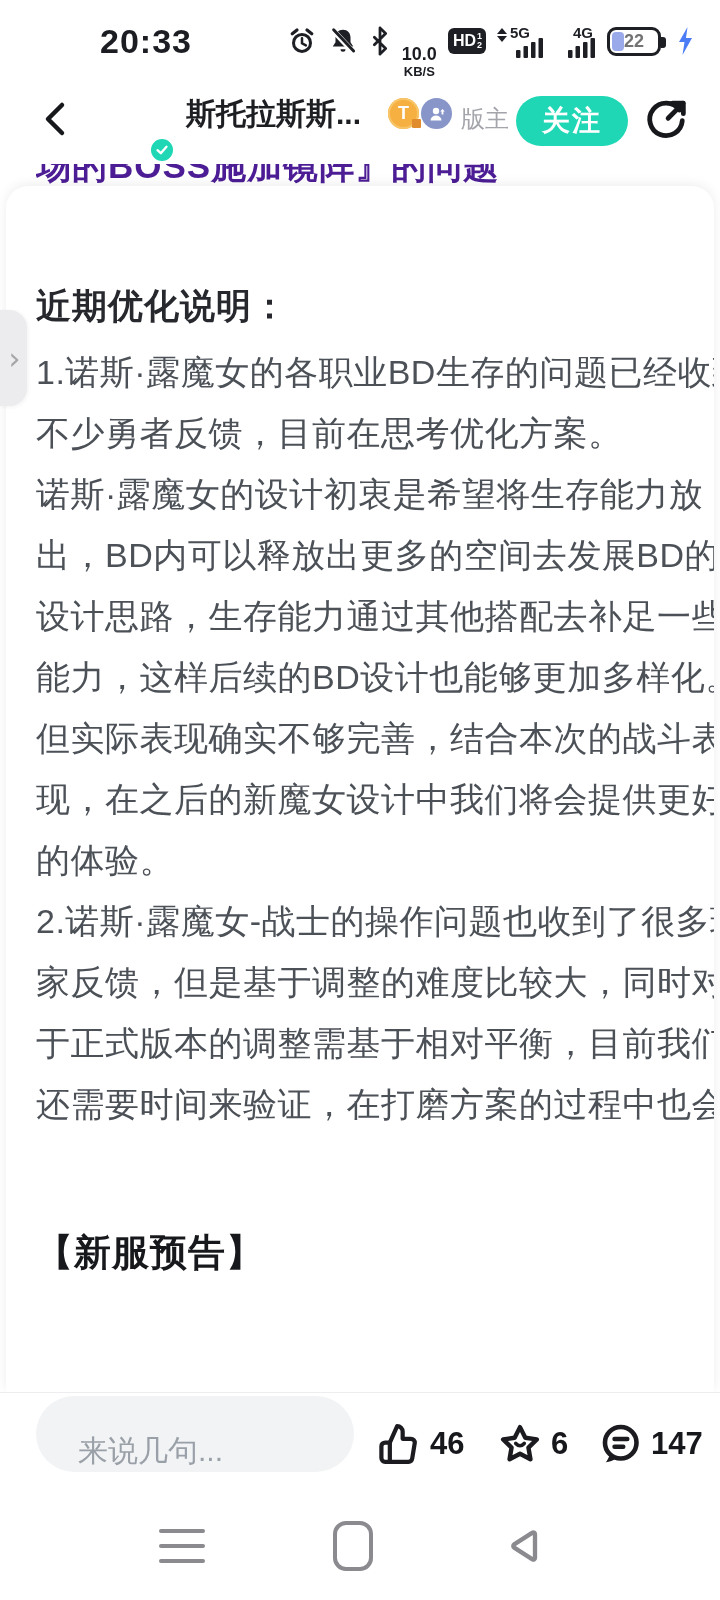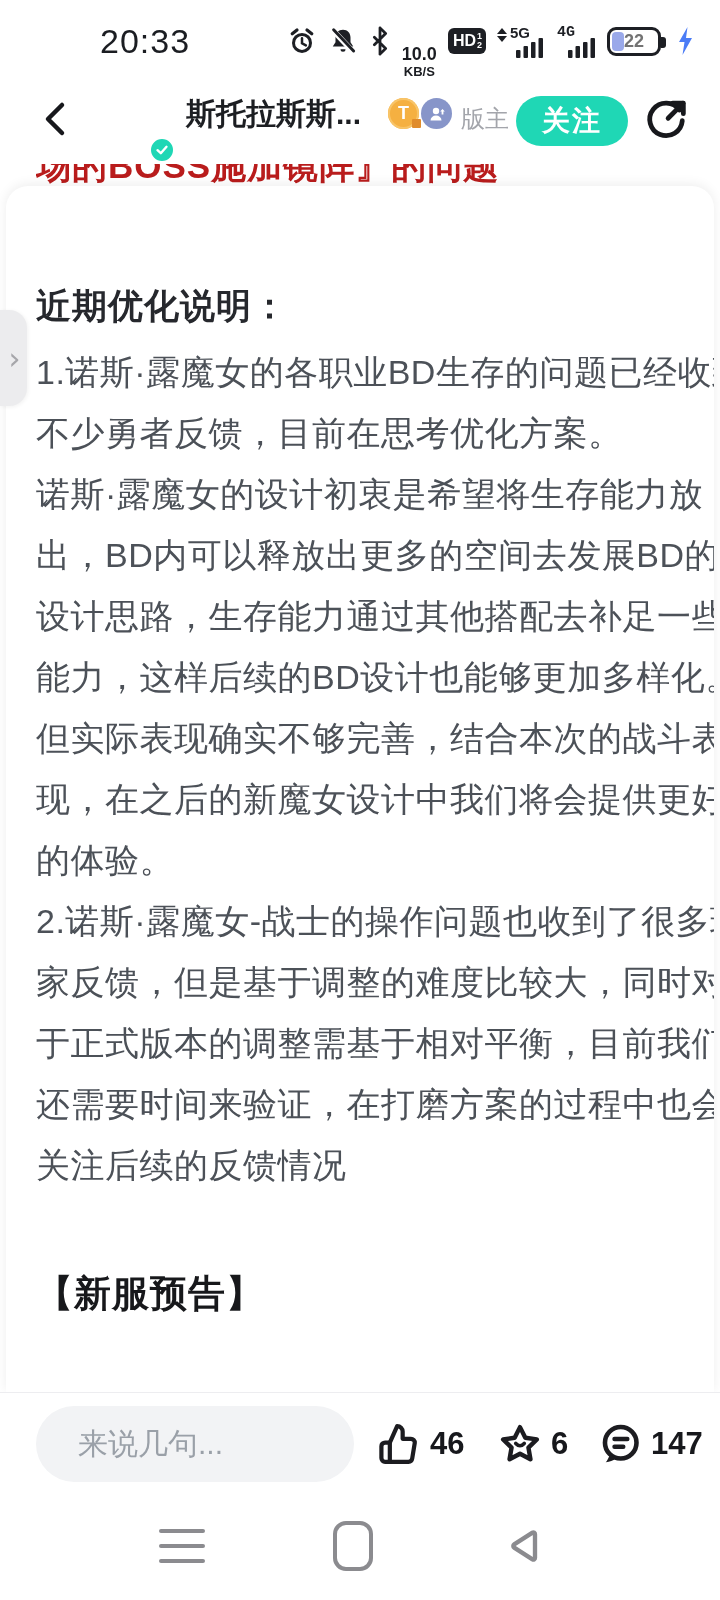--- a/index.html
+++ b/index.html
@@ -7,34 +7,34 @@
     --text-grey:#9a9da5; --pill-bg:#f2f3f5; --nav-grey:#8b8b8f; --handle-bg:#ececee;
     --battery-fill:#9aa9ea; --charge-blue:#4b7cf6; --coin-gold:#f5b041; --coin-fold:#e08c2c;
     --mod-blue:#8795c9;
   }
   *{margin:0;padding:0;box-sizing:border-box;}
   html,body{width:720px;height:1600px;}
   body{font-family:"Liberation Sans","DejaVu Sans",sans-serif;background:#fff;position:relative;overflow:hidden;color:var(--text-dark);}
 
   
   .status-bar{position:absolute;top:0;left:0;right:0;height:76px;display:flex;align-items:center;justify-content:space-between;padding:6px 26px 0 100px;background:#fff;z-index:30;}
-  .sb-time{font-size:34px;font-weight:400;letter-spacing:1px;color:var(--text-dark);}
+  .sb-time{font-size:34px;font-weight:700;letter-spacing:1px;color:var(--text-dark);}
   .sb-right{display:flex;align-items:center;gap:11px;}
   .sb-ico{display:block;}
   .sb-speed{display:flex;flex-direction:column;align-items:center;line-height:1;margin-top:40px;}
   .sb-speed .v{font-size:18px;font-weight:700;}
   .sb-speed .u{font-size:13px;font-weight:600;margin-top:2px;}
   .hd-badge{background:var(--icon-dark);color:#fff;border-radius:6px;height:26px;display:flex;align-items:center;padding:0 4px 0 5px;}
   .hd-badge .hd{font-size:16px;font-weight:800;letter-spacing:0;}
   .hd-badge .sims{display:flex;flex-direction:column;line-height:1;margin-left:1px;}
   .hd-badge .sims span{font-size:9px;font-weight:700;}
   .sig{position:relative;width:47px;height:33px;}
   .sig.sig4{width:41px;}
   .sig .g{position:absolute;top:-1px;left:13px;font-size:15px;font-weight:800;color:var(--icon-dark);}
-  .sig.sig4 .g{left:2px;font-family:Liberation Mono, monospace;}
+  .sig.sig4 .g{left:18px;}
   .sig .updown{position:absolute;left:0;top:3px;display:flex;flex-direction:column;gap:2px;}
   .sig .updown i{display:block;width:0;height:0;border-left:5px solid transparent;border-right:5px solid transparent;}
   .sig .updown .up{border-bottom:6px solid var(--icon-dark);}
   .sig .updown .dn{border-top:6px solid var(--icon-dark);}
   .sig svg{position:absolute;right:0;bottom:0;}
   .battery{position:relative;width:54px;height:29px;border:3px solid var(--icon-dark);border-radius:9px;margin-right:5px;}
   .battery .fill{position:absolute;left:2px;top:2px;bottom:2px;width:12px;background:var(--battery-fill);border-radius:4px;}
   .battery .pct{position:absolute;inset:0;display:flex;align-items:center;justify-content:center;font-size:18px;font-weight:600;color:#737373;}
   .battery .nub{position:absolute;right:-8px;top:7px;width:5px;height:11px;background:var(--icon-dark);border-radius:0 3px 3px 0;}
 
@@ -52,36 +52,36 @@
   .badge-coin{position:absolute;left:388px;top:22px;width:31px;height:31px;border-radius:50%;background:var(--coin-gold);display:flex;align-items:center;justify-content:center;box-shadow:inset 0 0 0 2px #f8c468;}
   .badge-coin .t{color:#fff;font-size:18px;font-weight:800;}
   .badge-coin .fold{position:absolute;right:-2px;bottom:1px;width:9px;height:9px;background:var(--coin-fold);border-radius:1px;}
   .badge-mod{position:absolute;left:421px;top:22px;width:31px;height:31px;border-radius:50%;background:var(--mod-blue);display:flex;align-items:center;justify-content:center;}
   .role-text{position:absolute;left:461px;top:27px;font-size:24px;color:#a3a5ab;}
   .follow-btn{position:absolute;left:516px;top:20px;width:112px;height:50px;border-radius:25px;background:var(--accent);color:#fff;font-size:28px;font-weight:700;display:flex;align-items:center;justify-content:center;letter-spacing:2px;}
   .share-btn{position:absolute;left:642px;top:18px;width:48px;height:52px;display:flex;align-items:center;justify-content:center;}
 
   
   .clip-band{position:absolute;top:164px;left:36px;right:20px;height:27px;overflow:hidden;z-index:5;}
-  .clip-band .t{display:block;margin-top:-21px;font-size:35px;font-weight:600;color:#b91c1c;letter-spacing:1px;white-space:nowrap;}
+  .clip-band .t{display:block;margin-top:-21px;font-size:35px;font-weight:600;color:#4c1d95;letter-spacing:1px;white-space:nowrap;}
 
   
   .content-card{position:absolute;top:186px;left:6px;right:6px;bottom:208px;background:#fff;border-radius:22px 22px 0 0;box-shadow:0 -2px 12px rgba(0,0,0,0.07);z-index:6;padding:96px 30px 0 30px;overflow:hidden;}
   .sec-heading{font-size:35px;line-height:48px;font-weight:700;color:#26282d;letter-spacing:1px;}
   .post-body{margin-top:12px;}
   .body-line{font-size:34px;line-height:61px;color:var(--text-body);letter-spacing:0.5px;white-space:nowrap;}
-  .sec-heading2{margin-top:72px;font-size:37px;line-height:52px;font-weight:700;color:#17181b;letter-spacing:1px;}
+  .sec-heading2{margin-top:92px;font-size:37px;line-height:52px;font-weight:700;color:#17181b;letter-spacing:1px;}
 
   
   .drawer-handle{position:absolute;left:0;top:310px;width:27px;height:96px;background:var(--handle-bg);border-radius:0 18px 18px 0;z-index:10;display:flex;align-items:center;justify-content:center;box-shadow:1px 1px 4px rgba(0,0,0,0.06);}
   .drawer-handle span{color:#a6a6aa;font-size:30px;font-weight:400;margin-left:2px;font-family:"DejaVu Sans",sans-serif;}
 
   
   .comment-bar{position:absolute;top:1392px;left:0;right:0;height:102px;background:#fff;border-top:1px solid #ededf0;z-index:20;}
-  .comment-input{position:absolute;left:36px;top:13px;width:318px;height:76px;border-radius:38px;background:var(--pill-bg);display:flex;align-items:center;padding-left:42px;}
+  .comment-input{position:absolute;left:36px;top:3px;width:318px;height:76px;border-radius:38px;background:var(--pill-bg);display:flex;align-items:flex-end;padding-left:42px;}
   .comment-input .ph{font-size:30px;color:#9aa0a8;}
   .cb-action{position:absolute;top:0;height:102px;display:flex;align-items:center;gap:9px;}
   .cb-action .cnt{font-size:31px;font-weight:600;color:#17181c;}
   .act-like{left:377px;} .act-fav{left:498px;} .act-cmt{left:598px;}
 
   
   .nav-bar{position:absolute;top:1494px;left:0;right:0;height:106px;background:#fff;z-index:20;}
   .nav-btn{position:absolute;top:24px;width:56px;height:56px;display:flex;align-items:center;justify-content:center;}
   .nav-menu{left:154px;} .nav-home{left:325px;} .nav-back{left:497px;}
   .menu-lines{display:flex;flex-direction:column;gap:11px;width:46px;}
@@ -203,21 +203,20 @@
       <div class="body-line">出，BD内可以释放出更多的空间去发展BD的</div>
       <div class="body-line">设计思路，生存能力通过其他搭配去补足一些</div>
       <div class="body-line">能力，这样后续的BD设计也能够更加多样化。</div>
       <div class="body-line">但实际表现确实不够完善，结合本次的战斗表</div>
       <div class="body-line">现，在之后的新魔女设计中我们将会提供更好</div>
       <div class="body-line">的体验。</div>
       <div class="body-line">2.诺斯·露魔女-战士的操作问题也收到了很多玩</div>
       <div class="body-line">家反馈，但是基于调整的难度比较大，同时对</div>
       <div class="body-line">于正式版本的调整需基于相对平衡，目前我们</div>
       <div class="body-line">还需要时间来验证，在打磨方案的过程中也会</div>
-      <div class="body-line">关注后续的反馈情况</div>
     </div>
   <div class="sec-heading2">【新服预告】</div>
 </div>
 
 <div class="drawer-handle">
   <span>›</span>
 </div>
 
 <div class="comment-bar">
   <div class="comment-input">

